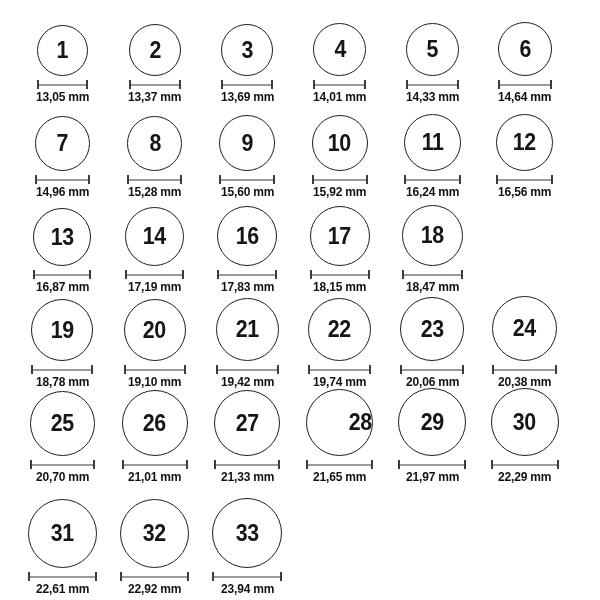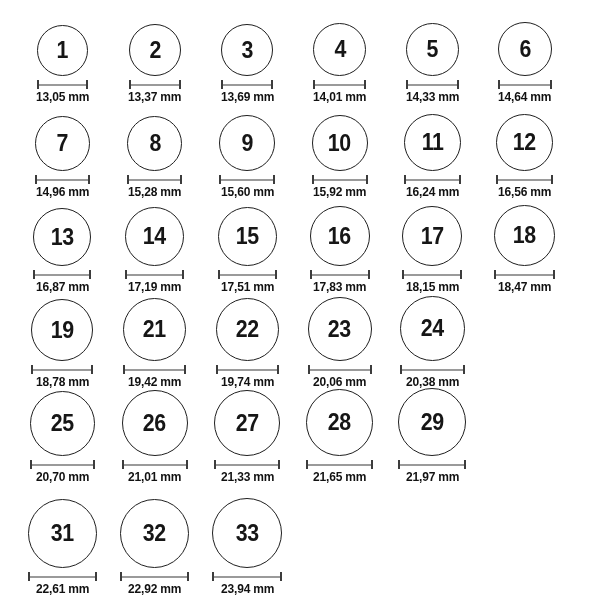--- a/index.html
+++ b/index.html
@@ -217,29 +217,20 @@
   <div class="cell">
     <div class="circle" style="width: 59px; height: 59px; text-align: right;">
       <span class="num">14</span>
     </div>
     <div class="ruler" style="width: 59px;">
       <div class="ruler-line"></div>
     </div>
     <div class="mm">17,19 mm</div>
   </div>
 
-  <div class="cell">
-    <div class="circle" style="width: 59px; height: 59px;">
-      <span class="num">15</span>
-    </div>
-    <div class="ruler" style="width: 59px;">
-      <div class="ruler-line"></div>
-    </div>
-    <div class="mm">17,51 mm</div>
-  </div>
 
   <div class="cell">
     <div class="circle" style="width: 60px; height: 60px;">
       <span class="num">16</span>
     </div>
     <div class="ruler" style="width: 60px;">
       <div class="ruler-line"></div>
     </div>
     <div class="mm">17,83 mm</div>
   </div>
@@ -268,20 +259,29 @@
   <div class="cell">
     <div class="circle" style="width: 62px; height: 62px;">
       <span class="num">19</span>
     </div>
     <div class="ruler" style="width: 62px;">
       <div class="ruler-line"></div>
     </div>
     <div class="mm">18,78 mm</div>
   </div>
 
+  <div class="cell">
+    <div class="circle" style="width: 62px; height: 62px;">
+      <span class="num">20</span>
+    </div>
+    <div class="ruler" style="width: 62px;">
+      <div class="ruler-line"></div>
+    </div>
+    <div class="mm">19,10 mm</div>
+  </div>
 
   <div class="cell">
     <div class="circle" style="width: 63px; height: 63px;">
       <span class="num">21</span>
     </div>
     <div class="ruler" style="width: 63px;">
       <div class="ruler-line"></div>
     </div>
     <div class="mm">19,42 mm</div>
   </div>
@@ -341,39 +341,48 @@
     <div class="circle" style="width: 66px; height: 66px;">
       <span class="num">27</span>
     </div>
     <div class="ruler" style="width: 66px;">
       <div class="ruler-line"></div>
     </div>
     <div class="mm">21,33 mm</div>
   </div>
 
   <div class="cell">
-    <div class="circle" style="width: 67px; height: 67px;">
+    <div class="circle" style="width: 67px; height: 67px; justify-content: flex-end;">
       <span class="num">28</span>
     </div>
     <div class="ruler" style="width: 67px;">
       <div class="ruler-line"></div>
     </div>
     <div class="mm">21,65 mm</div>
   </div>
 
   <div class="cell">
     <div class="circle" style="width: 68px; height: 68px;">
       <span class="num">29</span>
     </div>
     <div class="ruler" style="width: 68px;">
       <div class="ruler-line"></div>
     </div>
     <div class="mm">21,97 mm</div>
   </div>
 
+  <div class="cell">
+    <div class="circle" style="width: 68px; height: 68px;">
+      <span class="num">30</span>
+    </div>
+    <div class="ruler" style="width: 68px;">
+      <div class="ruler-line"></div>
+    </div>
+    <div class="mm">22,29 mm</div>
+  </div>
 </div>
     <div class="row last">
   <div class="cell">
     <div class="circle" style="width: 69px; height: 69px;">
       <span class="num">31</span>
     </div>
     <div class="ruler" style="width: 69px;">
       <div class="ruler-line"></div>
     </div>
     <div class="mm">22,61 mm</div>

